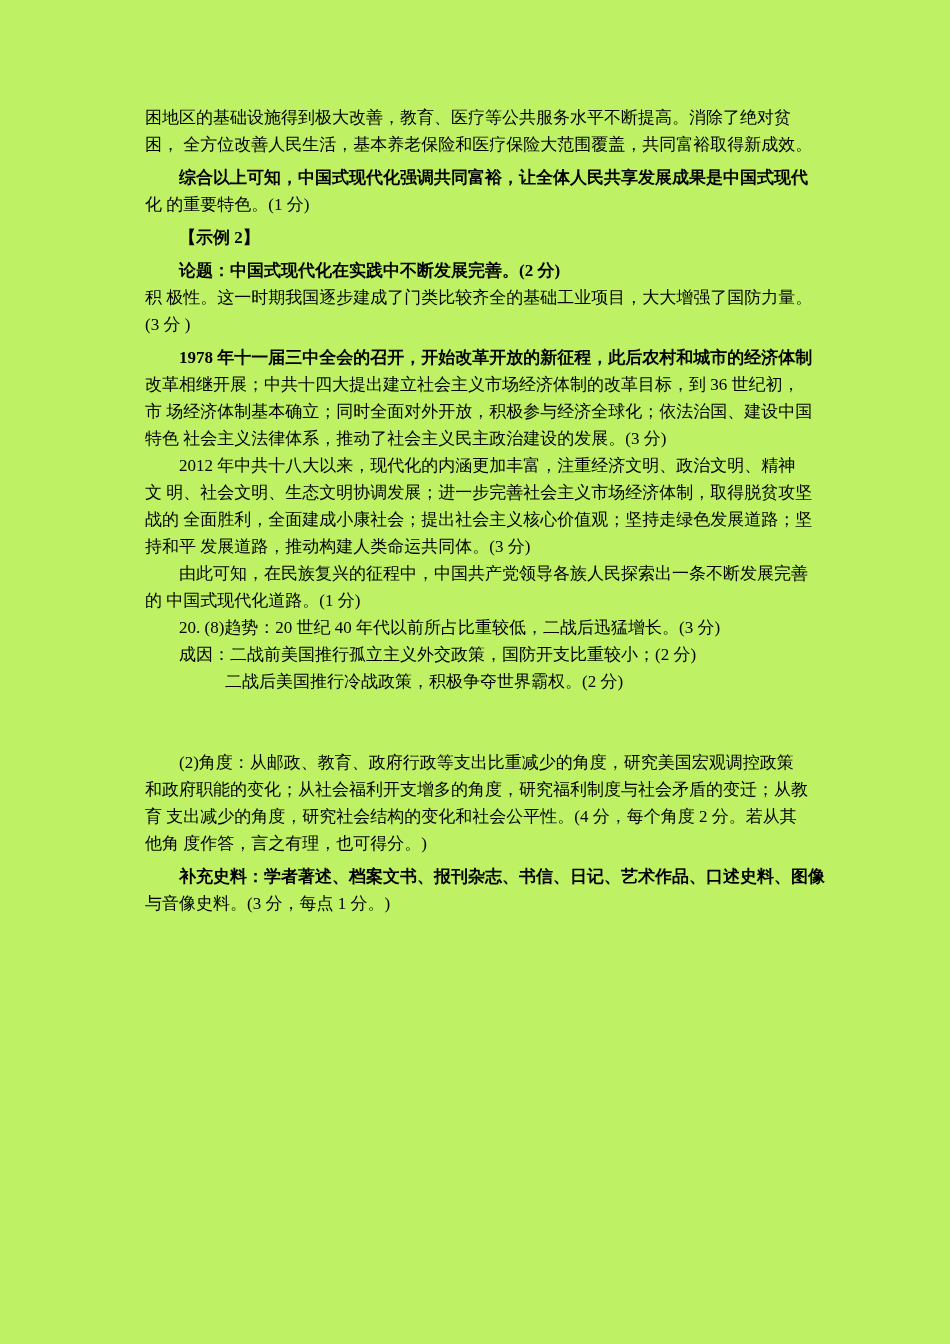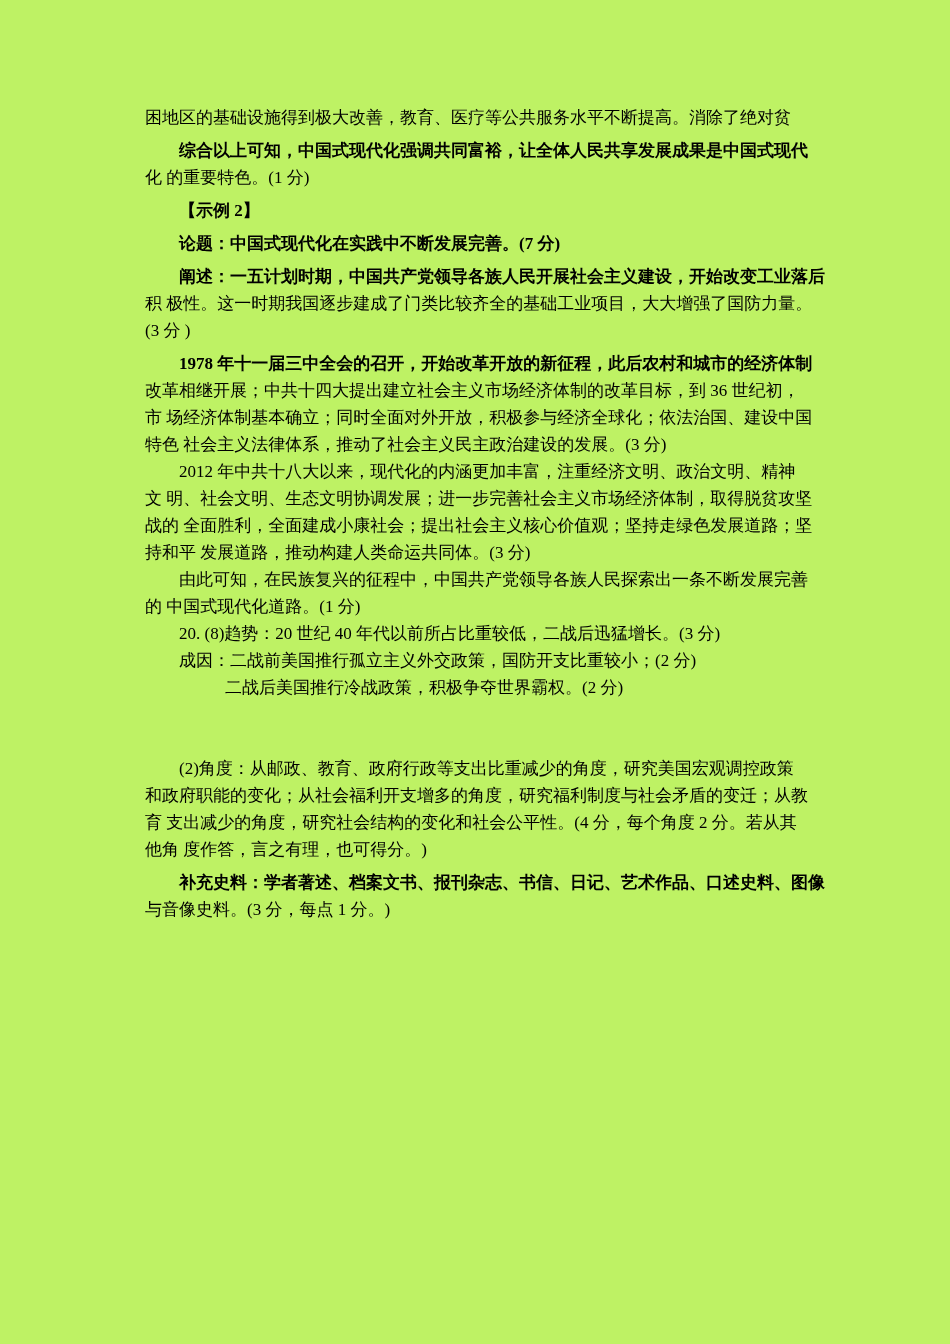--- a/index.html
+++ b/index.html
@@ -35,25 +35,25 @@
   .gap-none  { margin-top: 0; }
   .gap-small { margin-top: 6px; font-weight: bold; }
   .gap-large { margin-top: 54px; }
 </style>
 </head>
 <body>
 
 <div class="page">
   <div class="content" id="doc-body">
       <p class="line indent-0 gap-none">困地区的基础设施得到极大改善，教育、医疗等公共服务水平不断提高。消除了绝对贫</p>
+      <p class="line indent-0 gap-none">困，  全方位改善人民生活，基本养老保险和医疗保险大范围覆盖，共同富裕取得新成效。</p>
       <p class="line indent-1 gap-small">综合以上可知，中国式现代化强调共同富裕，让全体人民共享发展成果是中国式现代</p>
       <p class="line indent-0 gap-none">化 的重要特色。(1 分)</p>
       <p class="line indent-1 gap-small">【示例 2】</p>
-      <p class="line indent-1 gap-small">论题：中国式现代化在实践中不断发展完善。(7 分)</p>
-      <p class="line indent-1 gap-small">阐述：一五计划时期，中国共产党领导各族人民开展社会主义建设，开始改变工业落后</p>
+      <p class="line indent-1 gap-small">论题：中国式现代化在实践中不断发展完善。(2 分)</p>
       <p class="line indent-0 gap-none">积 极性。这一时期我国逐步建成了门类比较齐全的基础工业项目，大大增强了国防力量。</p>
       <p class="line indent-0 gap-none">(3  分 )</p>
       <p class="line indent-1 gap-small">1978 年十一届三中全会的召开，开始改革开放的新征程，此后农村和城市的经济体制</p>
       <p class="line indent-0 gap-none">改革相继开展；中共十四大提出建立社会主义市场经济体制的改革目标，到 36 世纪初，</p>
       <p class="line indent-0 gap-none">市 场经济体制基本确立；同时全面对外开放，积极参与经济全球化；依法治国、建设中国</p>
       <p class="line indent-0 gap-none">特色 社会主义法律体系，推动了社会主义民主政治建设的发展。(3 分)</p>
       <p class="line indent-1 gap-none">2012 年中共十八大以来，现代化的内涵更加丰富，注重经济文明、政治文明、精神</p>
       <p class="line indent-0 gap-none">文 明、社会文明、生态文明协调发展；进一步完善社会主义市场经济体制，取得脱贫攻坚</p>
       <p class="line indent-0 gap-none">战的 全面胜利，全面建成小康社会；提出社会主义核心价值观；坚持走绿色发展道路；坚</p>
       <p class="line indent-0 gap-none">持和平 发展道路，推动构建人类命运共同体。(3 分)</p>

